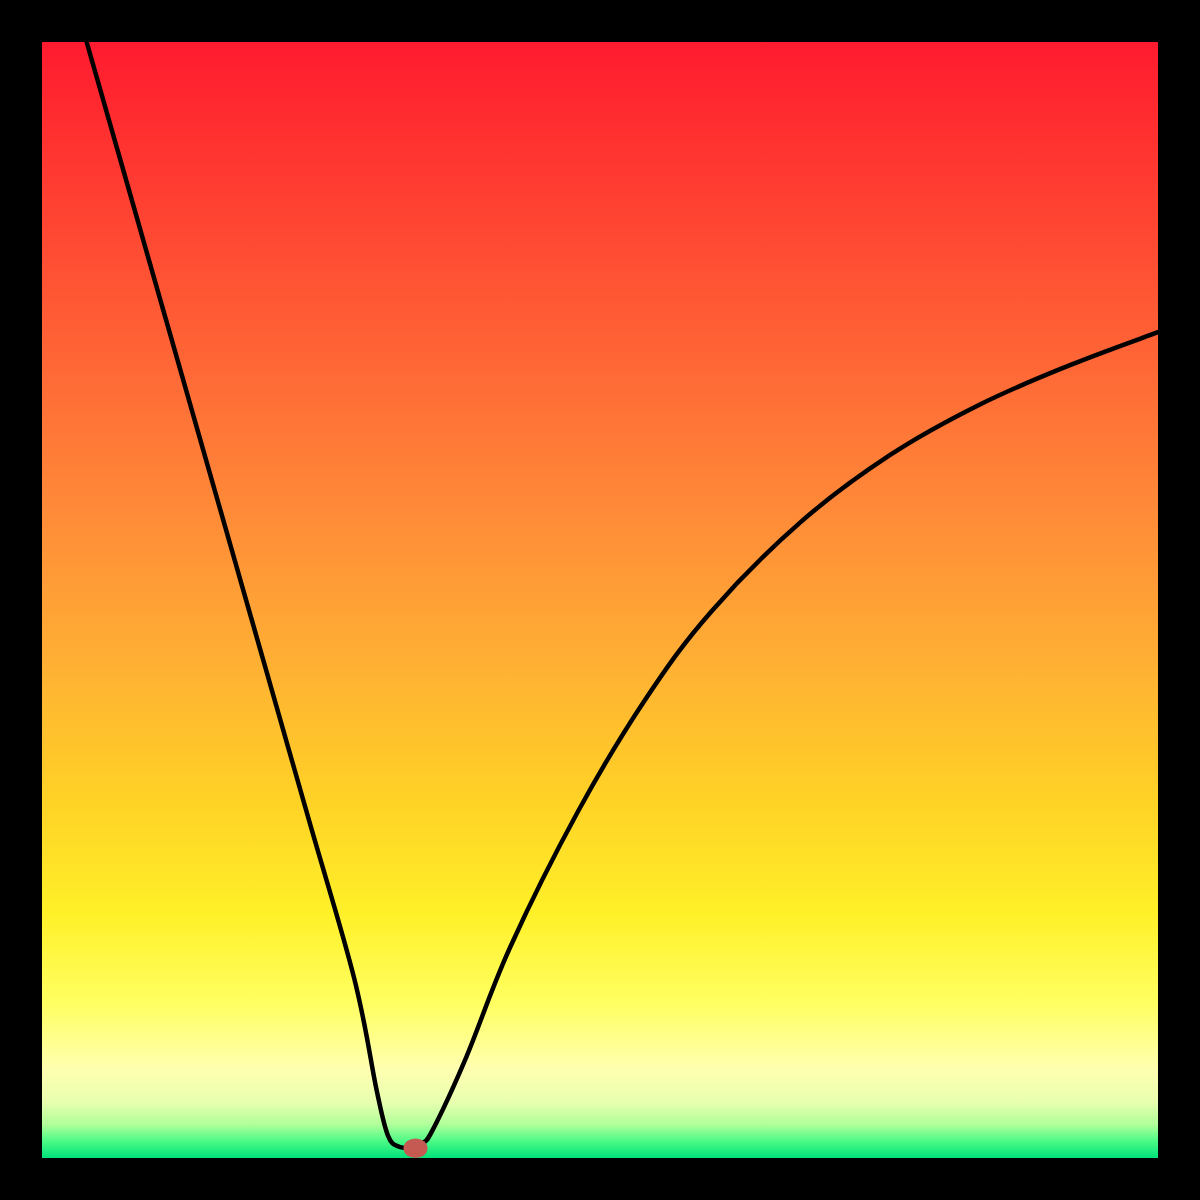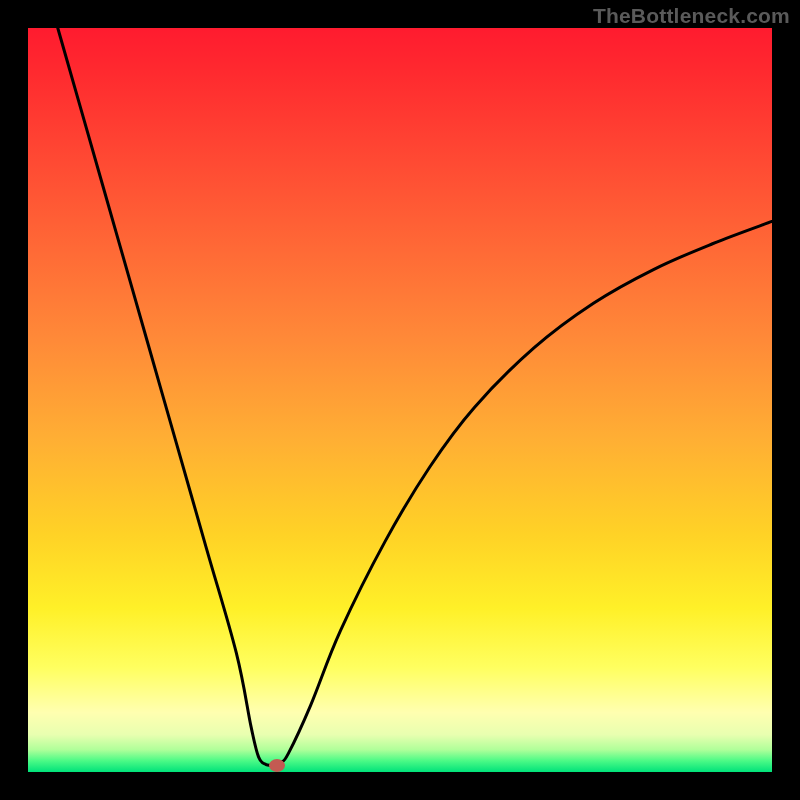--- a/index.html
+++ b/index.html
@@ -64,20 +64,19 @@
     width: 16px;
     height: 13px;
     border-radius: 50%;
     background: #c45a52;
   }
 </style>
 </head>
 <body>
 
 <div class="frame">
-  <div class="watermark">TheBottleneck.com</div>
   <div class="plot">
     <svg class="curve" viewBox="0 0 744 744" preserveAspectRatio="none">
       <path id="curve-path" fill="none" stroke="#000000" stroke-width="3" stroke-linecap="round" stroke-linejoin="round" d="M 29.76 0.00 C 35.12 18.75, 48.81 66.66, 59.52 104.16 C 70.23 141.66, 78.57 170.82, 89.28 208.32 C 99.99 245.82, 108.33 274.98, 119.04 312.48 C 129.75 349.98, 138.09 379.14, 148.80 416.64 C 159.51 454.14, 167.85 483.30, 178.56 520.80 C 189.27 558.30, 200.28 592.82, 208.32 624.96 C 216.36 657.10, 219.18 680.61, 223.20 699.36 C 227.22 718.11, 227.96 722.42, 230.64 729.12 C 233.32 735.82, 235.40 735.22, 238.08 736.56 C 240.76 737.90, 242.84 736.96, 245.52 736.56 C 248.20 736.16, 250.28 736.34, 252.96 734.33 C 255.64 732.32, 255.04 735.71, 260.40 725.40 C 265.76 715.09, 273.35 699.14, 282.72 677.04 C 292.09 654.94, 299.09 632.10, 312.48 602.64 C 325.87 573.18, 341.05 542.82, 357.12 513.36 C 373.19 483.90, 385.69 463.07, 401.76 438.96 C 417.83 414.85, 427.65 400.87, 446.40 379.44 C 465.15 358.01, 484.49 338.67, 505.92 319.92 C 527.35 301.17, 544.01 289.34, 565.44 275.28 C 586.87 261.22, 603.53 252.51, 624.96 241.80 C 646.39 231.09, 663.05 224.46, 684.48 215.76 C 705.91 207.06, 733.29 197.46, 744.00 193.44"></path>
     </svg>
     <div class="marker" id="marker" style="left: 241.24px; top: 730.56px; background: rgb(196, 90, 82);"></div>
   </div>
 </div>
 
 </body></html>

